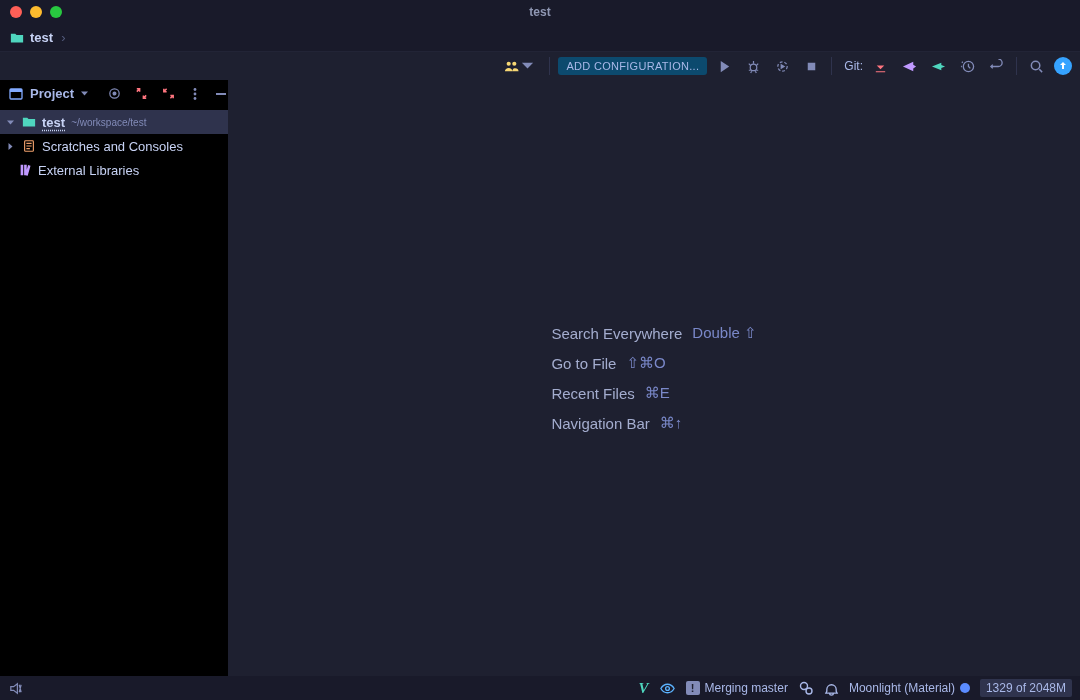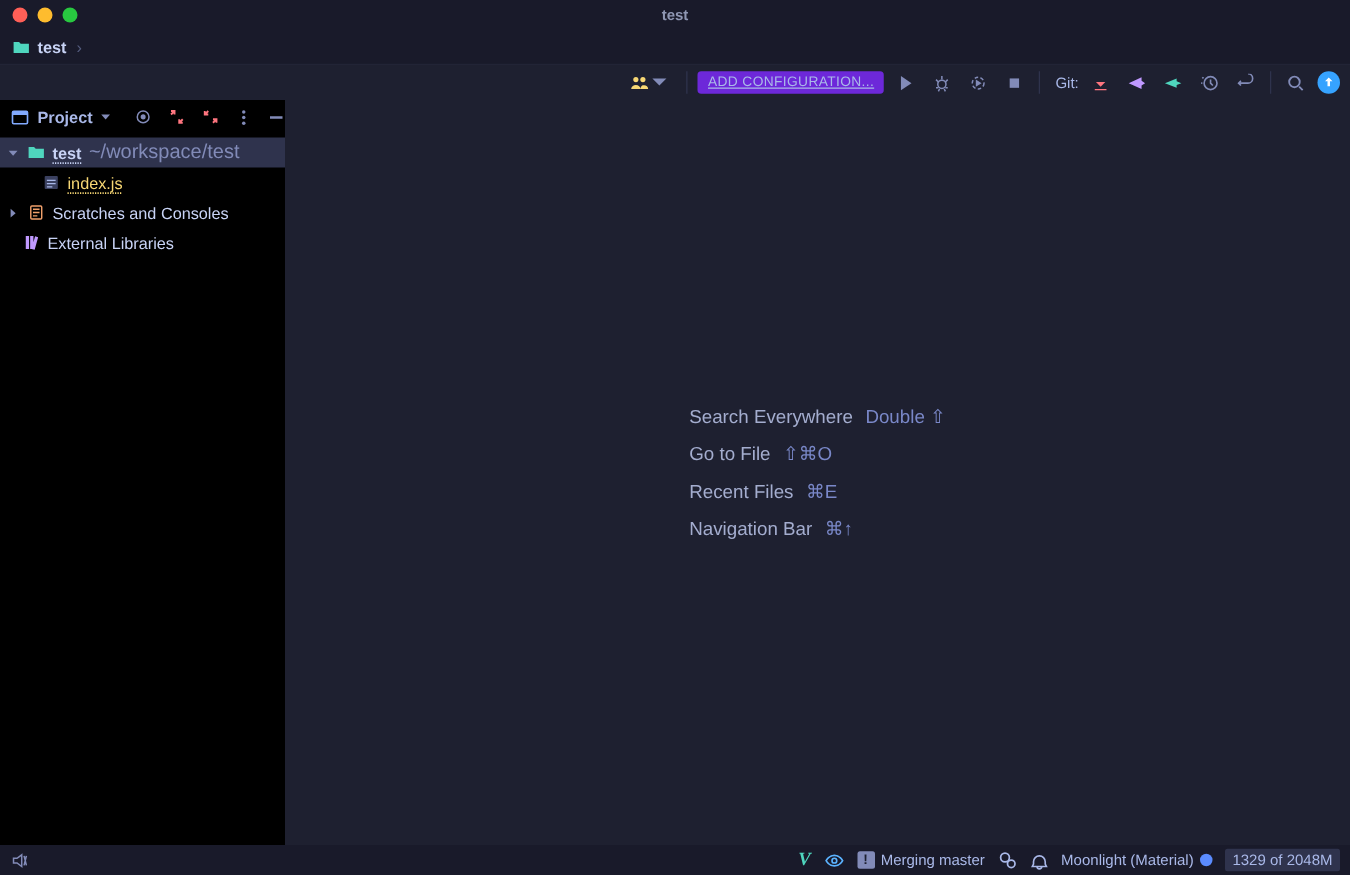--- a/index.html
+++ b/index.html
@@ -21,21 +21,21 @@
 .folder-icon { width: 14px; height: 14px; }
 .bc-text { color: #c8d3f5; font-size: 13px; font-weight: 600; }
 .bc-sep { color: #545c7e; margin-left: 2px; }
 
 
 .toolbar { height: 28px; background: #1e2030; display: flex; align-items: center; justify-content: flex-end; padding: 0 8px; gap: 6px; }
 .tool-sep { width: 1px; height: 18px; background: #2f334d; margin: 0 2px; }
 .tool-btn { display: flex; align-items: center; justify-content: center; color: #828bb8; cursor: pointer; padding: 2px 4px; border-radius: 3px; }
 .tool-btn svg { width: 15px; height: 15px; }
 .cwm { color: #f7d774; display: flex; align-items: center; gap: 1px; padding-right: 6px;}
-.add-config { background: #6d28d9; color: #a9b8e8; padding: 3px 8px; font-size: 11px; letter-spacing: .3px; border-radius: 3px; cursor: pointer; text-decoration: underline; }
+.add-config { background: #0c4a6e; color: #a9b8e8; padding: 3px 8px; font-size: 11px; letter-spacing: .3px; border-radius: 3px; cursor: pointer; }
 .git-lbl { color: #a9b8e8; font-size: 12px; margin-left: 4px; }
 .icon-green svg { color: #4fd6be; }
 .icon-red svg { color: #ff757f; }
 .icon-purple svg { color: #c099ff; }
 .icon-blue-round { width: 18px; height: 18px; border-radius: 50%; background: #36a3ff; display:flex; align-items:center; justify-content:center; }
 
 
 .body { display: flex; height: calc(700px - 24px - 28px - 28px - 24px); }
 .sidebar { width: 228px; background: #000000; display: flex; flex-direction: column; }
 .sidebar-header { height: 28px; display: flex; align-items: center; padding: 0 8px; gap: 8px; border-bottom: 1px solid transparent; }
@@ -45,21 +45,21 @@
 .sidebar-header .hicon { color:#828bb8; cursor:pointer; padding: 2px; }
 .sidebar-header .expand { color:#ff757f; }
 .sidebar-header .collapse-all { color:#ff757f; }
 
 .tree { padding: 2px 0; }
 .tree-row { display: flex; align-items: center; height: 24px; padding-left: 4px; gap: 6px; cursor: pointer; }
 .tree-row.selected { background: #2f334d; }
 .twist { width: 12px; display:flex; justify-content:center; color:#828bb8; }
 .tree-label { color:#c8d3f5; font-size:13px; }
 .tree-label.bold { font-weight:700; text-decoration: underline; text-decoration-style: dotted; text-underline-offset: 3px; }
-.tree-path { color:#828bb8; font-size:16px; }
+.tree-path { color:#828bb8; font-size:10px; }
 .tree-label.dim { color:#c8d3f5; }
 .file-js { color:#f7d774; text-decoration: underline; text-decoration-style: dotted; text-underline-offset: 3px;}
 .lib-icon { color:#c099ff; }
 .scratch-icon { color:#f0a06b; }
 .file-icon svg { width:14px; height:14px; }
 
 .editor { flex: 1; background: #1e2030; display:flex; align-items:center; justify-content:center; }
 .hints { display:flex; flex-direction:column; gap:12px; align-items:flex-start; }
 .hint-row { display:flex; gap:10px; align-items:center; }
 .hint-label { color:#a4adcf; font-size:15px; }
@@ -232,29 +232,20 @@
             </svg>
         </span>
         <span class="file-icon">
           <svg viewBox="0 0 16 16" fill="#4fd6be">
               <path d="M1 3h5l1.5 1.5H15V13H1z"></path>
             </svg>
         </span>
         <span class="tree-label bold">test</span>
         <span class="tree-path">~/workspace/test</span>
       </div>
-      <div class="tree-row" style="padding-left:34px">
-        <span class="file-icon">
-          <svg viewBox="0 0 16 16">
-              <rect x="2" y="2" width="12" height="12" rx="1" fill="#3b4160"></rect>
-              <path d="M4 6h8M4 9h8M4 12h5" stroke="#a9b8e8" stroke-width="1.2"></path>
-            </svg>
-        </span>
-        <span class="tree-label file-js">index.js</span>
-      </div>
       <div class="tree-row" style="padding-left:4px">
         <span class="twist">
           <svg width="9" height="9" viewBox="0 0 9 9" fill="currentColor">
               <path d="M2.5 1l4 3.5-4 3.5z"></path>
             </svg>
         </span>
         <span class="file-icon scratch-icon">
           <svg viewBox="0 0 16 16" fill="currentColor">
               <rect x="3" y="2" width="10" height="12" rx="1" fill="none" stroke="currentColor" stroke-width="1.3"></rect>
               <path d="M5 5h6M5 8h6M5 11h4" stroke="currentColor" stroke-width="1.2"></path>

